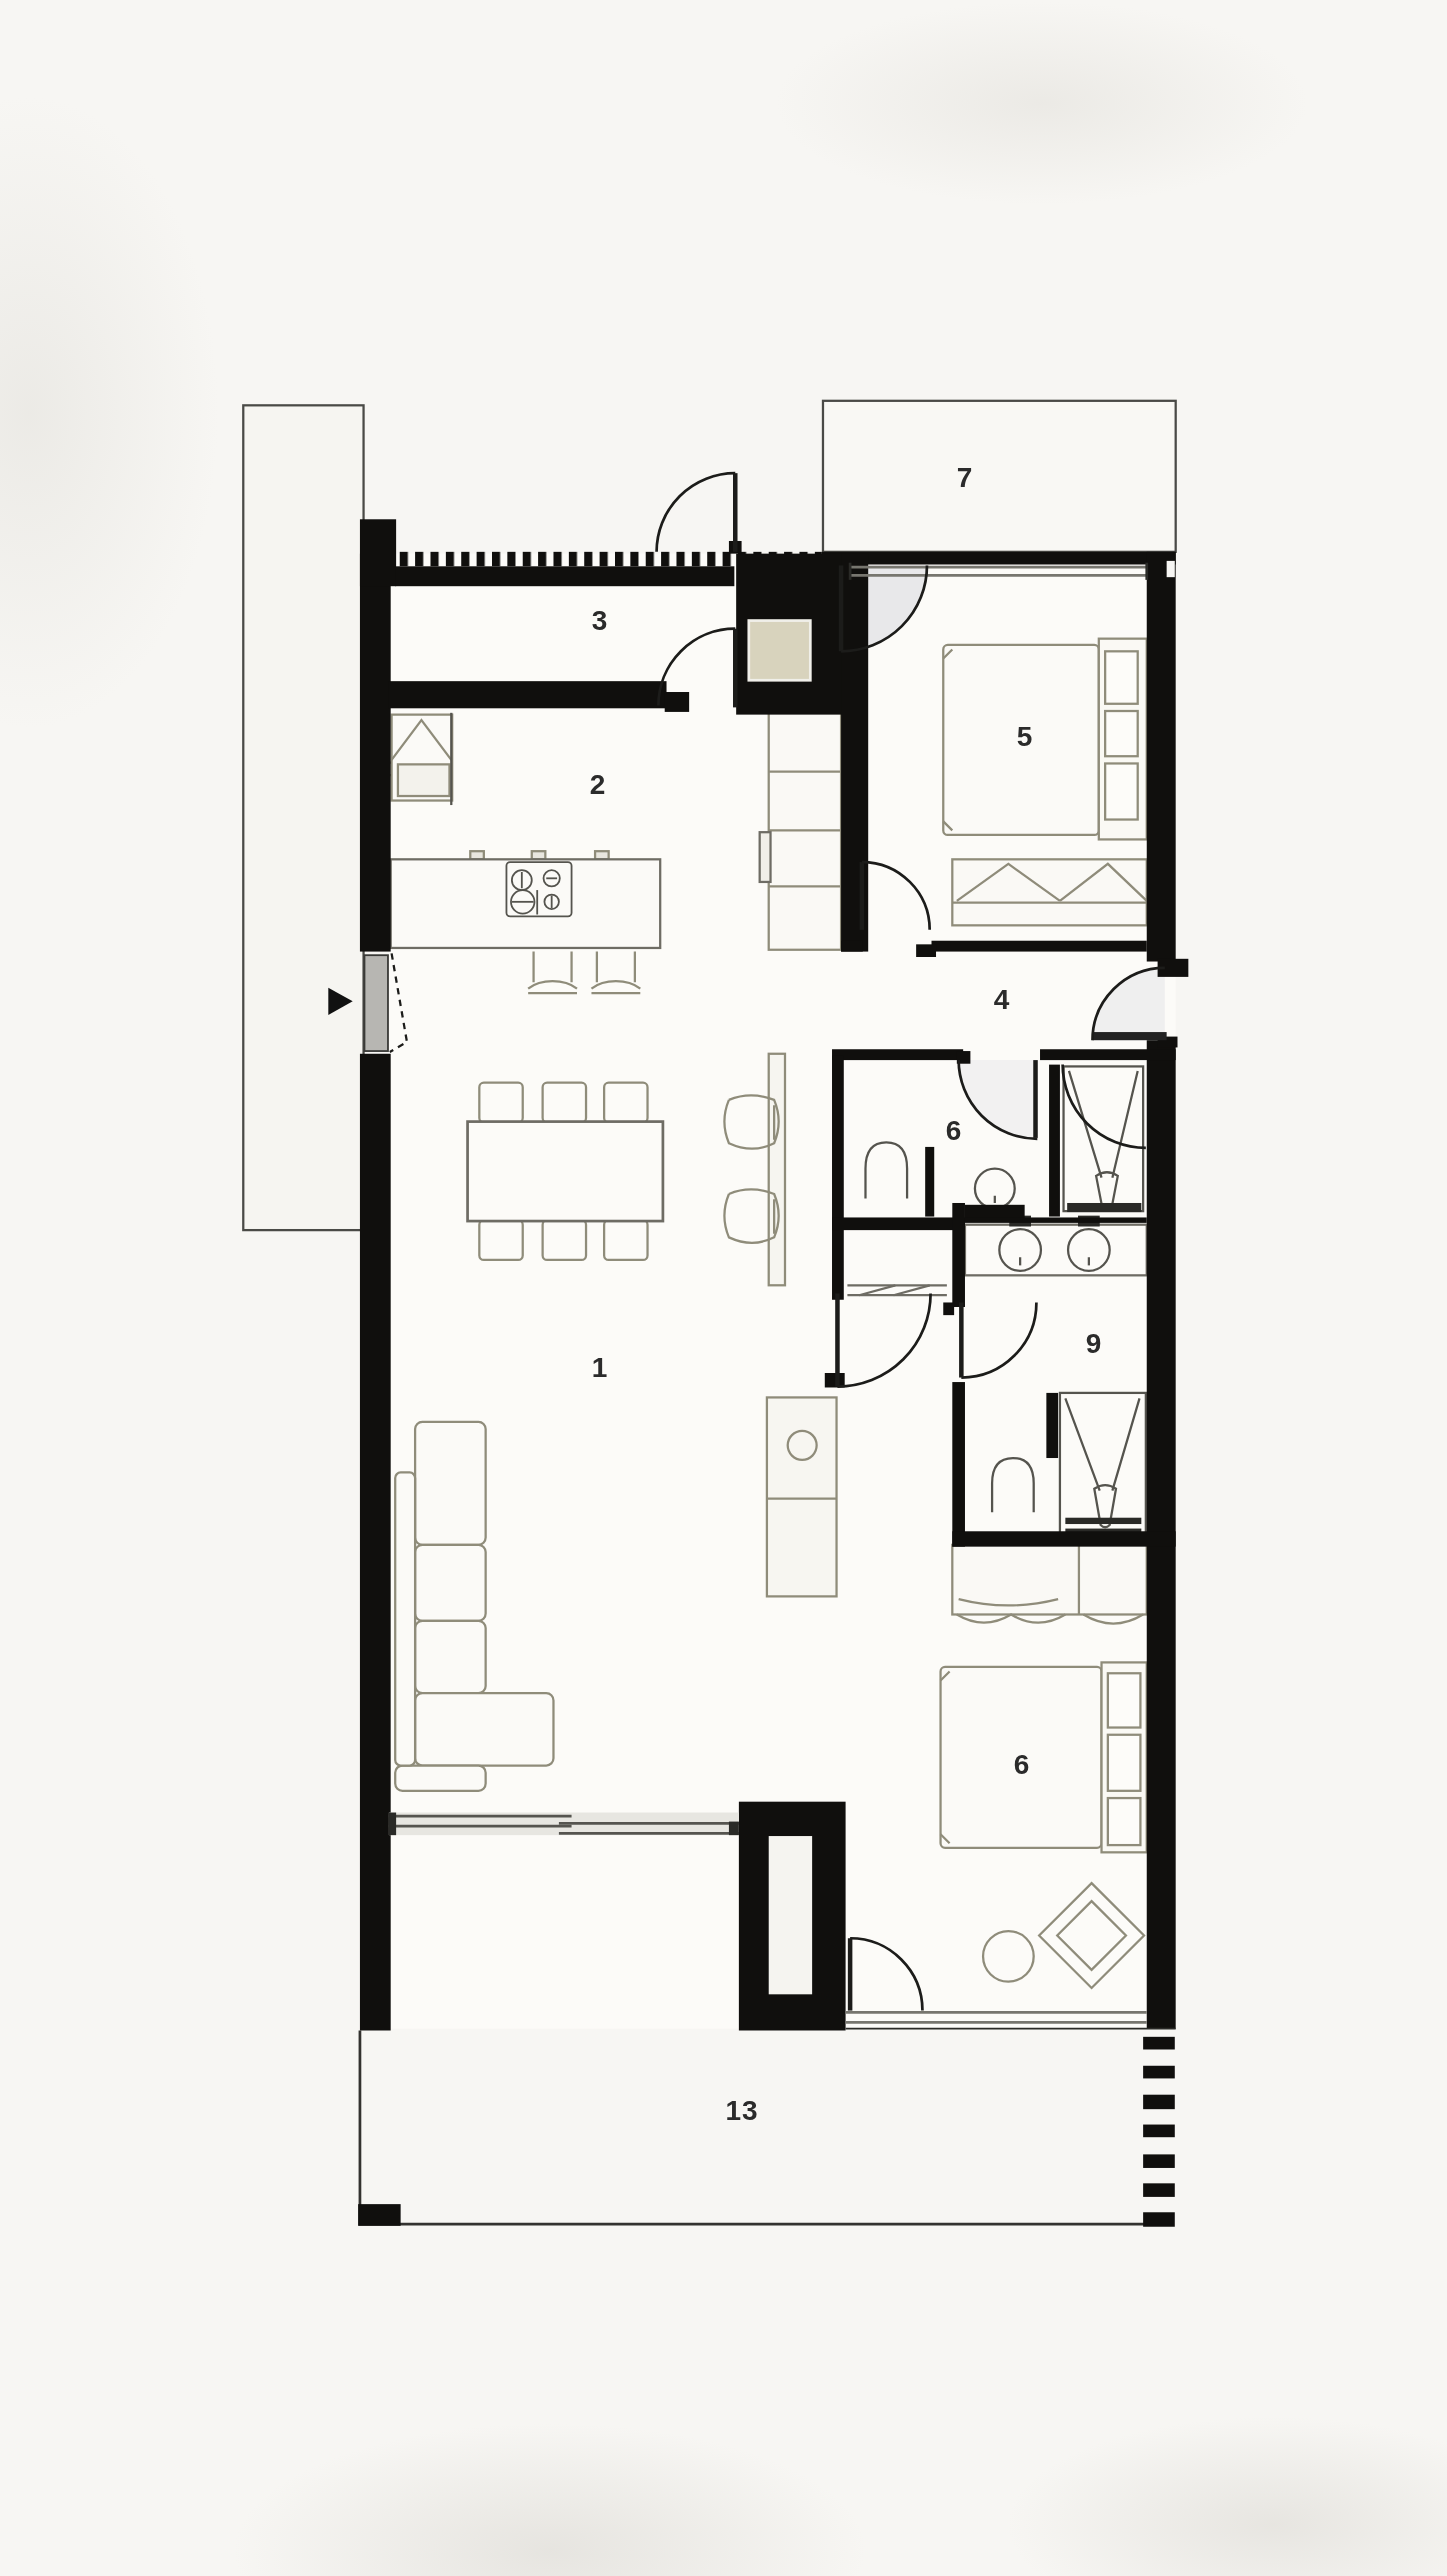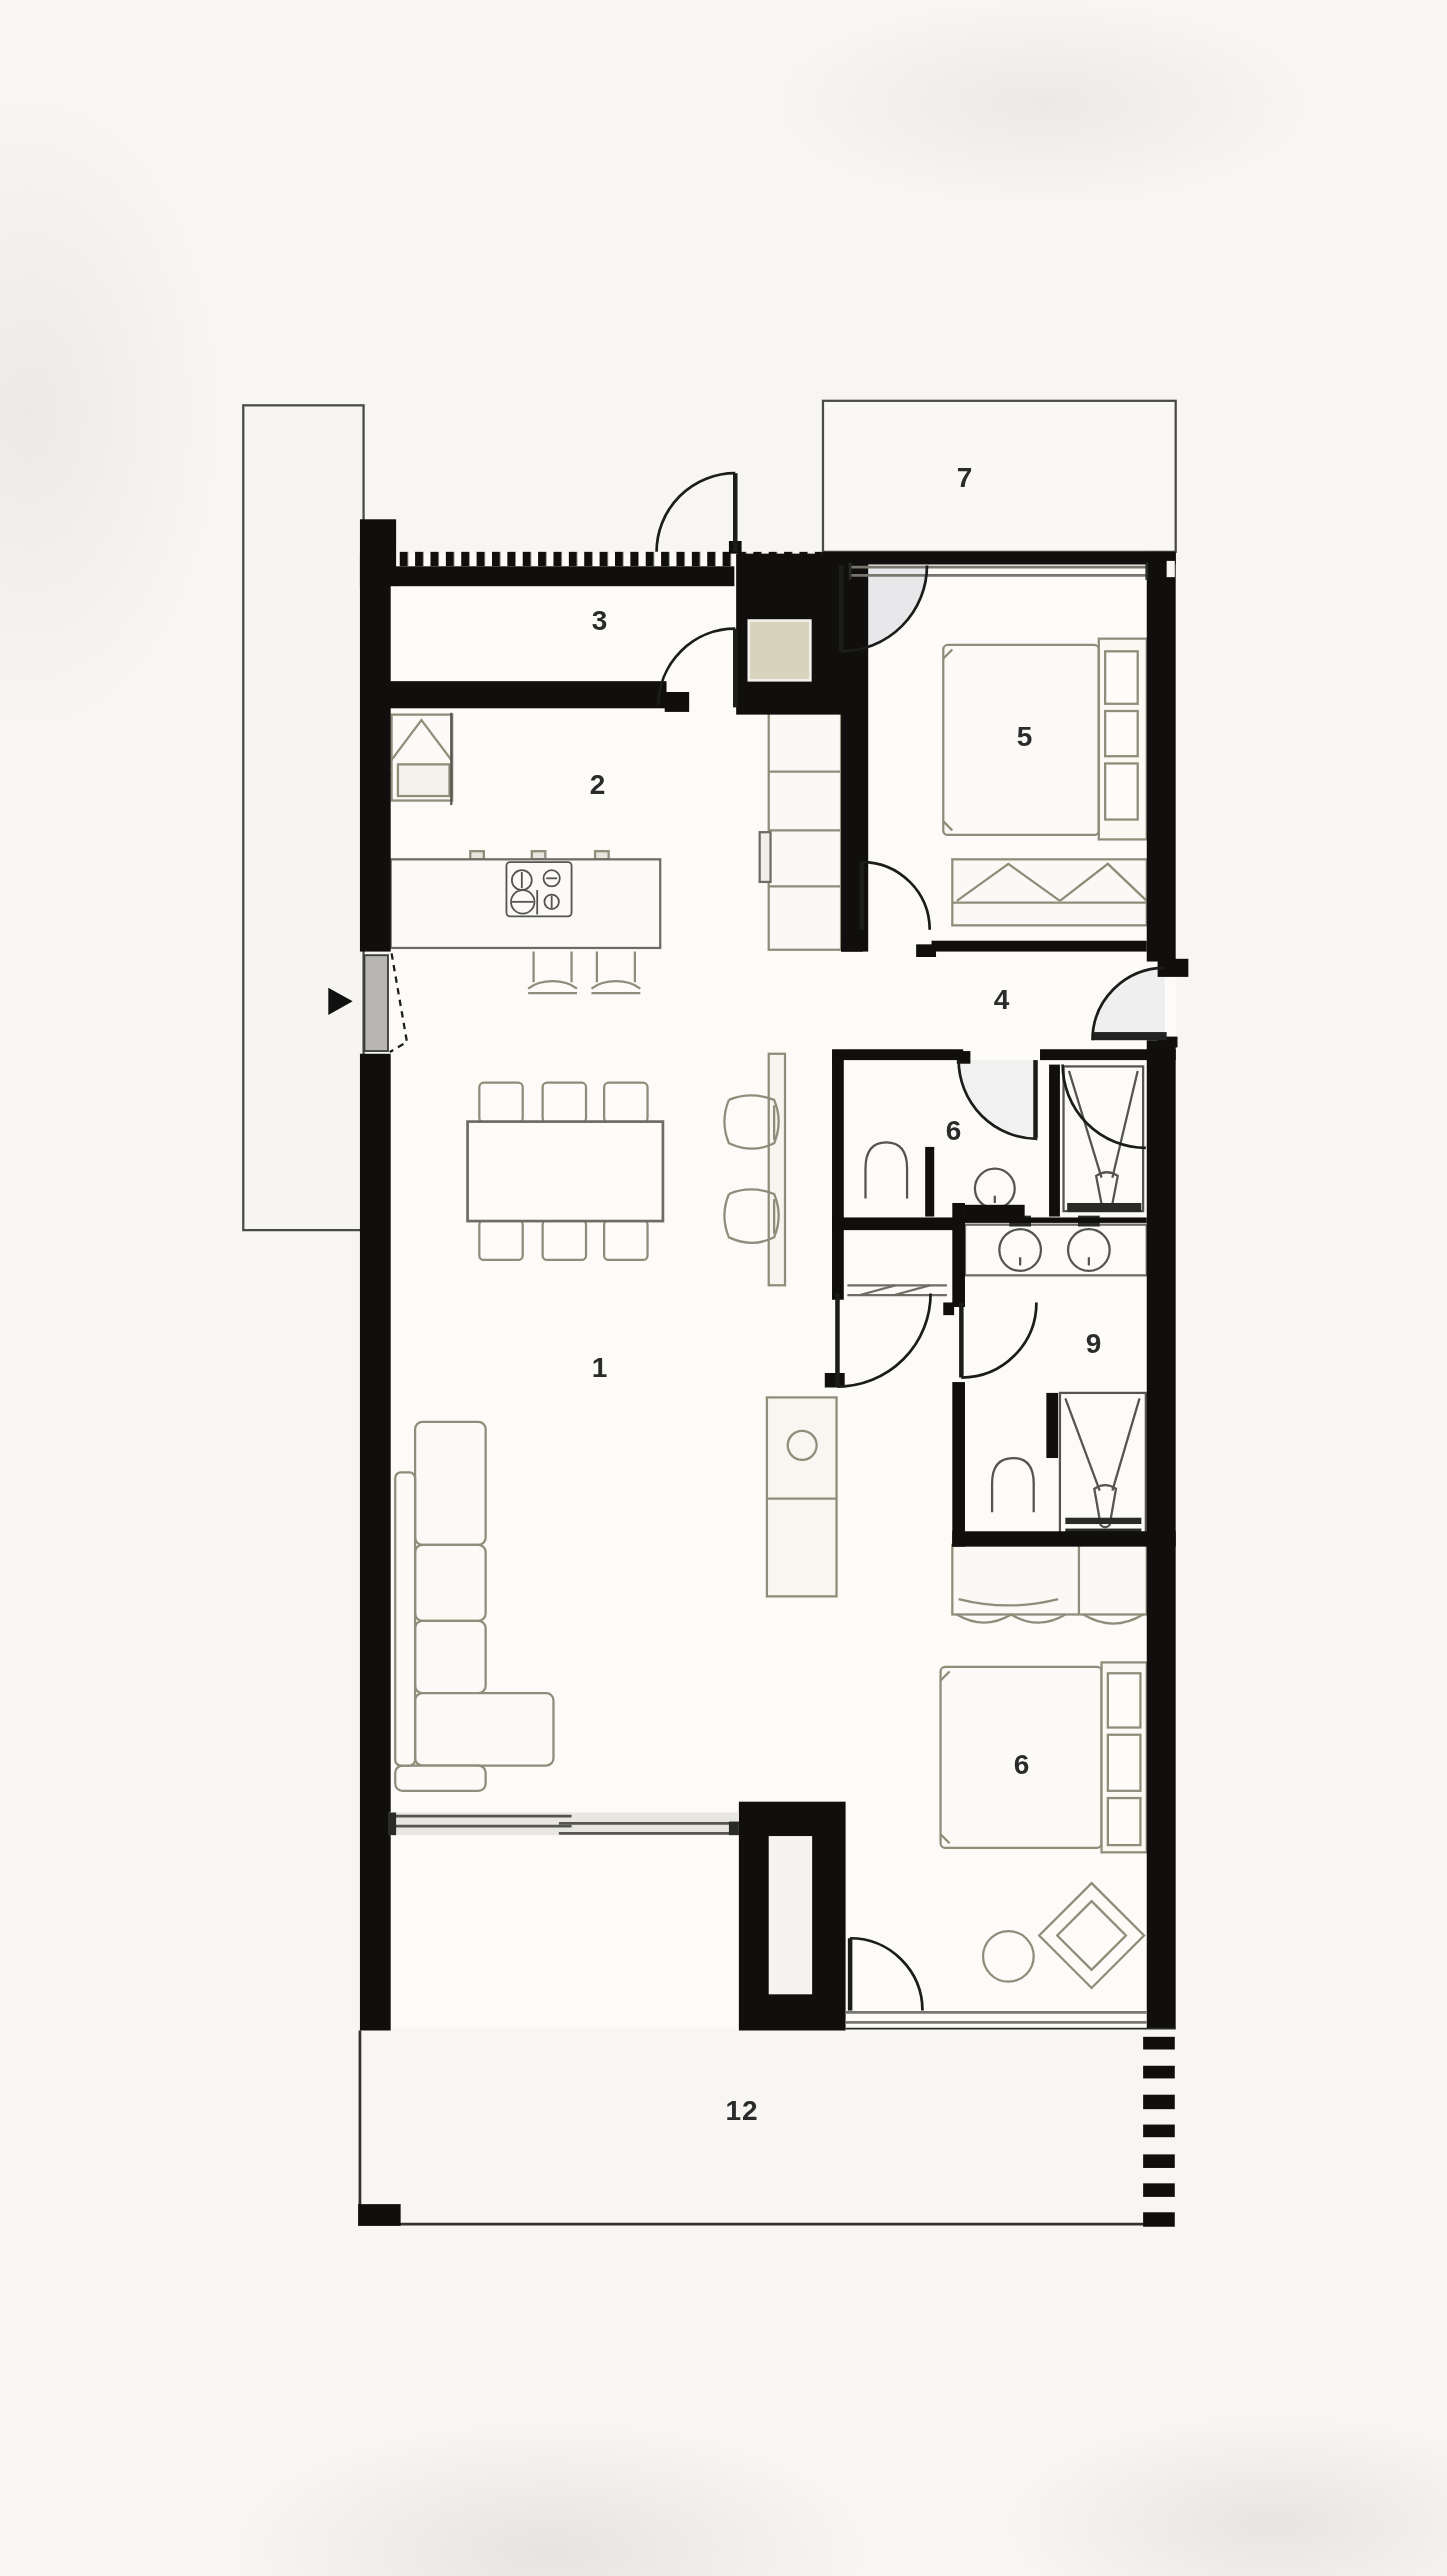--- a/index.html
+++ b/index.html
@@ -324,14 +324,14 @@
 
 <div class="label" style="left:600px;top:1368px">1</div>
 <div class="label" style="left:598px;top:785px">2</div>
 <div class="label" style="left:600px;top:621px">3</div>
 <div class="label" style="left:1002px;top:1000px">4</div>
 <div class="label" style="left:1025px;top:737px">5</div>
 <div class="label" style="left:954px;top:1131px">6</div>
 <div class="label" style="left:965px;top:478px">7</div>
 <div class="label" style="left:1022px;top:1765px">6</div>
 <div class="label" style="left:1094px;top:1344px">9</div>
-<div class="label" style="left:742px;top:2111px">12</div>
+<div class="label" style="left:742px;top:2111px">13</div>
 
 
 </body></html>

